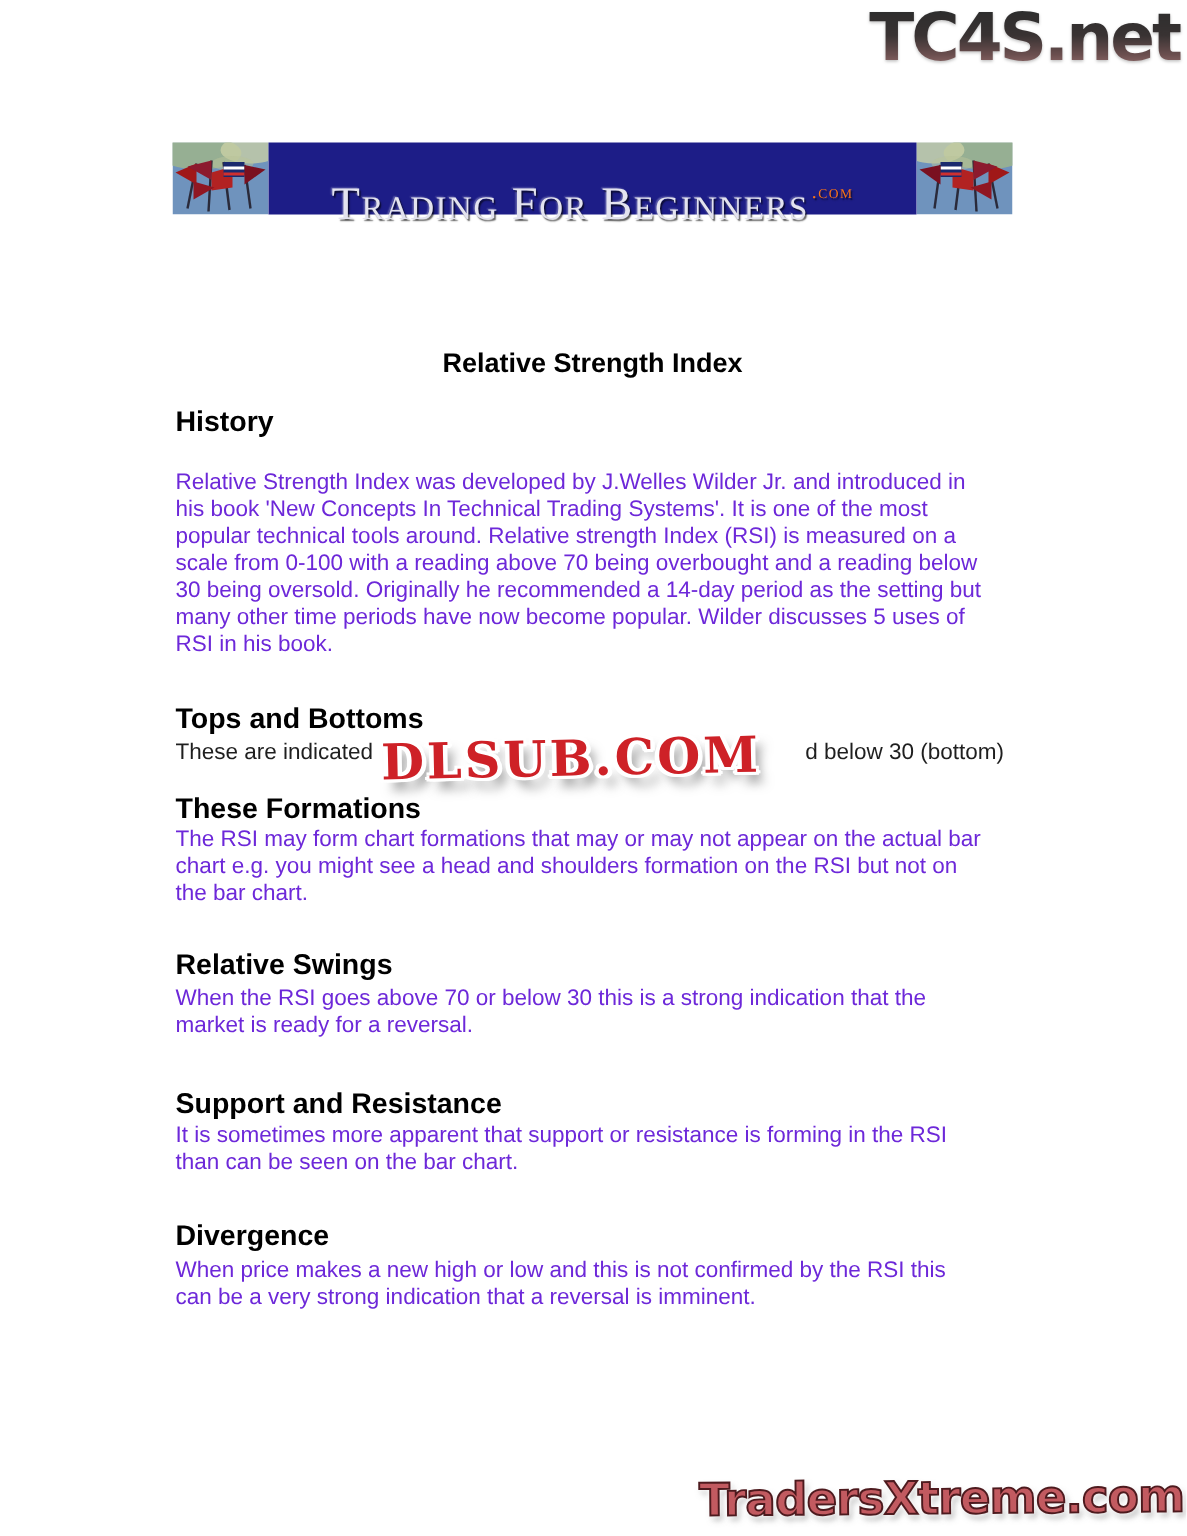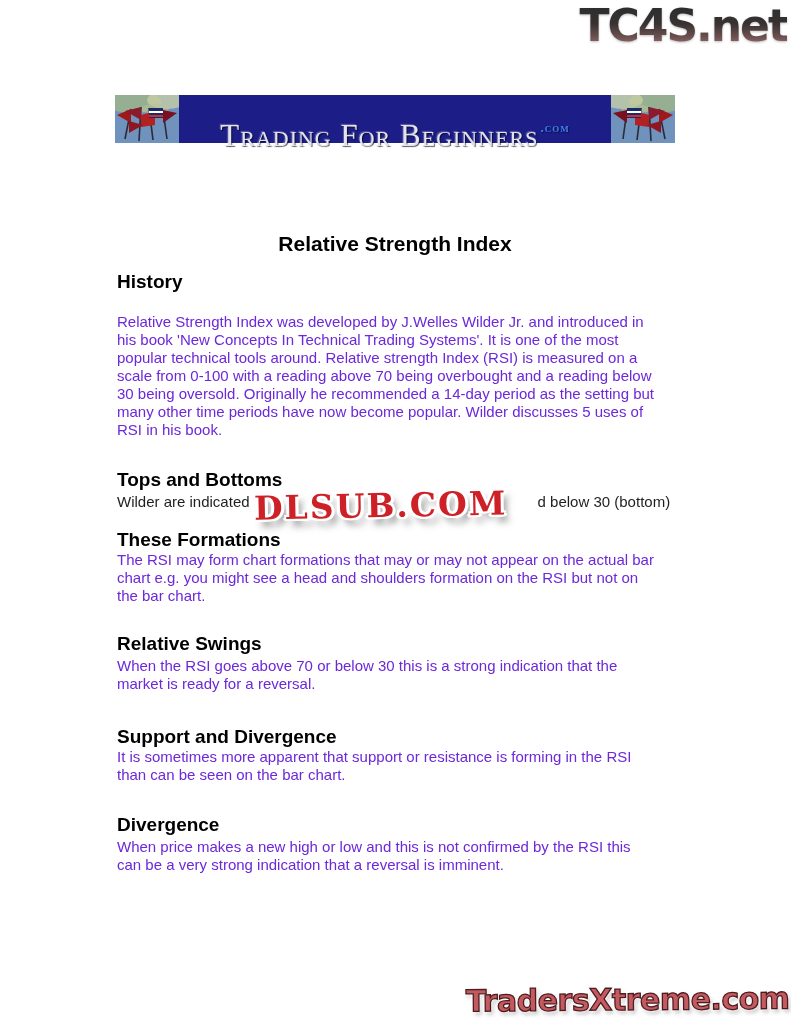--- a/index.html
+++ b/index.html
@@ -32,31 +32,30 @@
   }
   .banner-text {
     font-family:"Liberation Serif", serif; font-variant:small-caps;
     color:#e3e3ef; font-size:31px; letter-spacing:1px; line-height:1;
     text-shadow:1px 1px 1px rgba(0,0,0,0.65), -1px -1px 1px rgba(255,255,255,0.30);
     white-space:nowrap;
     margin-top:32px;
   }
   .banner-suffix {
     font-family:"Liberation Serif", serif; font-variant:small-caps;
-    color:#3b82f6; font-size:13px; letter-spacing:1px;
+    color:#f97316; font-size:13px; letter-spacing:1px;
     align-self:flex-end; margin:0 0 7px 2px;
     text-shadow:1px 1px 1px rgba(0,0,0,0.6);
-    font-weight:bold;
   }
 
   
   .content { position:absolute; left:117px; top:0; width:556px; }
   .article-title {
     position:absolute; left:0; top:232px; width:556px; text-align:center;
-    font-weight:bold; font-size:21px; color:#000;
+    font-weight:bold; font-size:18px; color:#000;
   }
   .sec-heading { position:absolute; left:0; font-weight:bold; font-size:19px; line-height:18px; color:#000; }
   .sec-body { position:absolute; left:0; width:560px; font-size:15px; line-height:18px; white-space:pre-line; color:#6d28d9; }
 
   .h-history    { top:273px; }
   .b-history    { top:313px; }
   .h-tops       { top:471px; }
   .b-tops       { top:493px; width:560px; position:absolute; font-size:15px; line-height:18px; color:#1f1f1f; }
   .obscured-gap { display:inline-block; width:288px; height:1px; vertical-align:baseline; }
   .h-chart      { top:531px; }
@@ -157,32 +156,32 @@
     <div class="sec-heading h-history">History</div>
     <div class="sec-body b-history">Relative Strength Index was developed by J.Welles Wilder Jr. and introduced in
 his book 'New Concepts In Technical Trading Systems'. It is one of the most
 popular technical tools around. Relative strength Index (RSI) is measured on a
 scale from 0-100 with a reading above 70 being overbought and a reading below
 30 being oversold. Originally he recommended a 14-day period as the setting but
 many other time periods have now become popular. Wilder discusses 5 uses of
 RSI in his book.</div>
 
     <div class="sec-heading h-tops">Tops and Bottoms</div>
-    <div class="b-tops"><span>Wilder are indicated</span><span class="obscured-gap"></span><span>d below 30 (bottom)</span></div>
+    <div class="b-tops"><span>These are indicated</span><span class="obscured-gap"></span><span>d below 30 (bottom)</span></div>
 
     <div class="sec-heading h-chart">These Formations</div>
     <div class="sec-body b-chart">The RSI may form chart formations that may or may not appear on the actual bar
 chart e.g. you might see a head and shoulders formation on the RSI but not on
 the bar chart.</div>
 
     <div class="sec-heading h-failure">Relative Swings</div>
     <div class="sec-body b-failure">When the RSI goes above 70 or below 30 this is a strong indication that the
 market is ready for a reversal.</div>
 
-    <div class="sec-heading h-support">Support and Divergence</div>
+    <div class="sec-heading h-support">Support and Resistance</div>
     <div class="sec-body b-support">It is sometimes more apparent that support or resistance is forming in the RSI
 than can be seen on the bar chart.</div>
 
     <div class="sec-heading h-divergence">Divergence</div>
     <div class="sec-body b-divergence">When price makes a new high or low and this is not confirmed by the RSI this
 can be a very strong indication that a reversal is imminent.</div>
   </div>
 
   <div class="watermark">DLSUB.COM</div>
 

